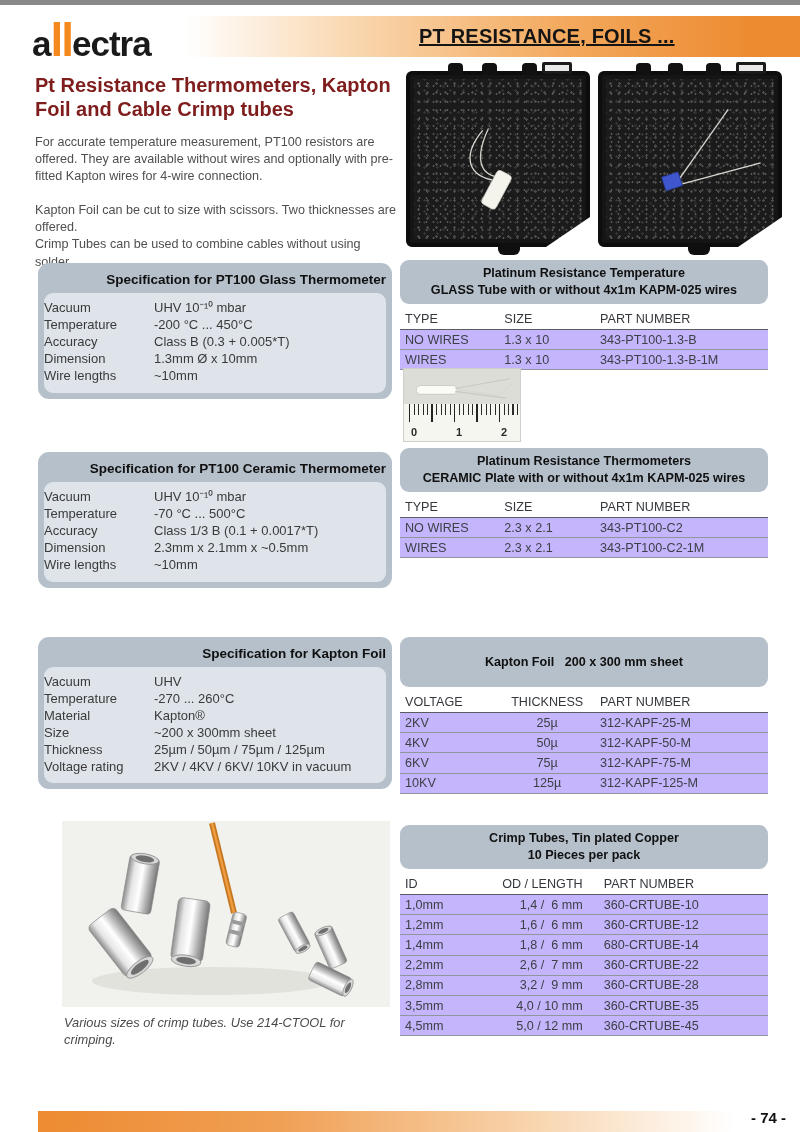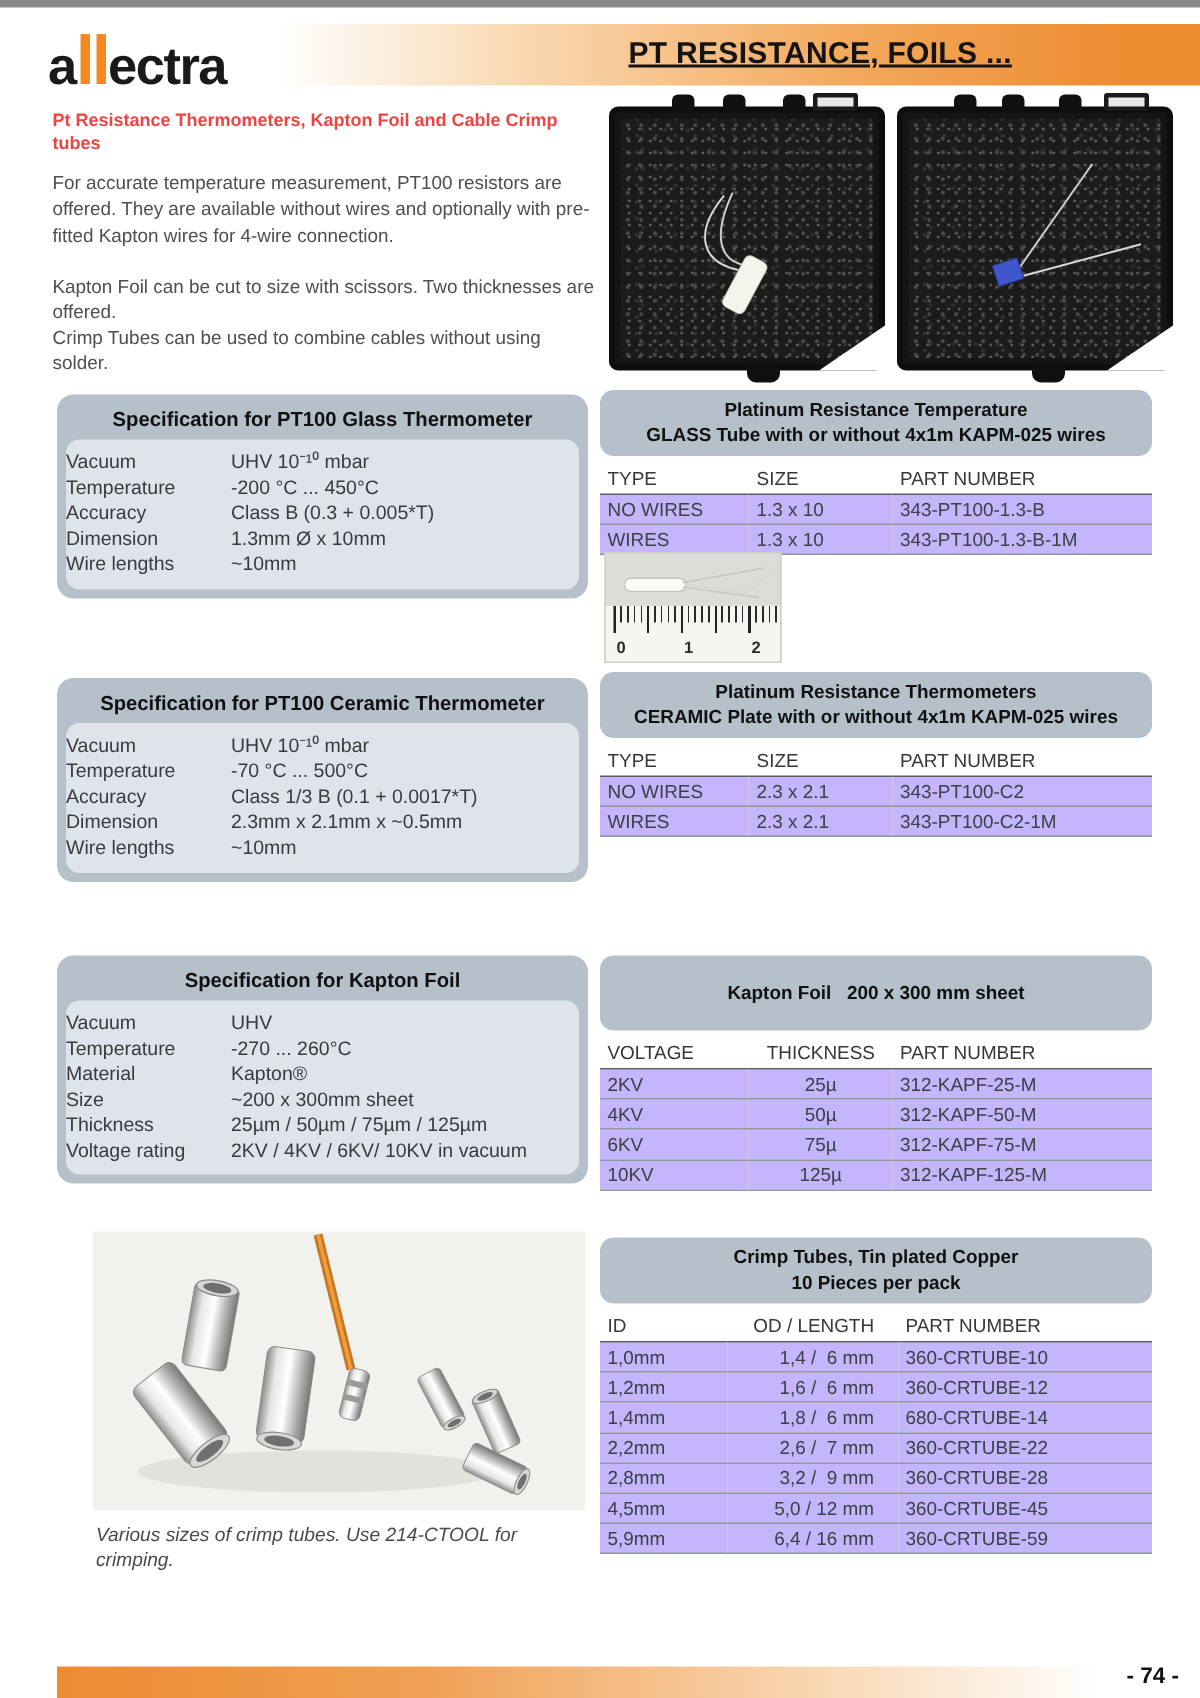--- a/index.html
+++ b/index.html
@@ -10,21 +10,21 @@
   
   .logo { position:absolute; left:32px; top:8px; font-weight:bold; font-size:35px; color:#1a1a1a; letter-spacing:-1px; white-space:nowrap; }
   .logo .ll { color:#f5891d; font-size:46px; letter-spacing:-2px; }
   .banner { position:absolute; left:185px; top:11px; right:0; height:41px;
             background:linear-gradient(90deg,#ffffff 0%,#f9d6ad 28%,#f3a95d 62%,#ed8b31 92%);
             display:flex; align-items:center; }
   .banner-title { font-weight:bold; font-size:20px; color:#141414; padding-left:234px; letter-spacing:0.2px;text-decoration:underline; }
 
   
   .intro { position:absolute; left:35px; top:68px; width:362px; }
-  .intro h1 { font-size:12px; line-height:1.22; color:#ef4444; margin-bottom:12px; }
+  .intro h1 { font-size:20px; line-height:1.22; color:#7f1d1d; margin-bottom:12px; }
   .intro p { font-size:12.6px; line-height:1.36; color:#4f4f4f; }
   .intro p.gap { margin-top:17px; }
 
   
   .photo-box { position:absolute; top:66px; width:184px; height:176px; background:#151515; border:4px solid #0d0d0d; border-radius:6px; }
   .photo-box.left { left:406px; }
   .photo-box.right { left:598px; }
   .foam { position:absolute; inset:4px; background-color:#1b1b1b;
           background-image:
             radial-gradient(circle,#4c4c4c 1px,transparent 1.5px),
@@ -35,21 +35,21 @@
           background-position:0 0,4px 6px,2px 3px,7px 1px; border-radius:2px; }
   .tab { position:absolute; top:-12px; width:15px; height:12px; background:#111; border-radius:4px 4px 0 0; }
   .clasp { position:absolute; top:-13px; width:30px; height:12px; background:#e9e9e9; border:3px solid #1a1a1a; border-radius:2px; }
   .knob { position:absolute; bottom:-12px; width:22px; height:12px; background:#0f0f0f; border-radius:0 0 6px 6px; }
   .corner-cut { position:absolute; right:-4px; bottom:-4px; width:0; height:0;
                 border-style:solid; border-width:0 0 30px 44px; border-color:transparent transparent #ffffff transparent; }
   .overlay-svg { position:absolute; inset:0; width:100%; height:100%; }
 
   
   .spec-box { position:absolute; left:38px; width:354px; background:#b6c0cb; border-radius:11px; padding:5px 6px 6px; }
-  .spec-title { font-weight:bold; font-size:13.5px; color:#101010; text-align:center; padding:4px 0 6px; }
+  .spec-title { font-weight:bold; font-size:13.5px; color:#101010; text-align:right; padding:4px 0 6px; }
   .spec-inner { background:#dee4ea; border-radius:9px; padding:7px 12px 8px 0; }
   .spec-row { display:flex; font-size:13px; color:#3a3a3a; line-height:16.9px; }
   .spec-label { width:110px; flex-shrink:0; }
 
   
   .data-table { position:absolute; left:400px; width:368px; }
   .table-title { background:#b6c0cb; border-radius:9px; min-height:44px; display:flex; flex-direction:column;
                  justify-content:center; align-items:center; font-weight:bold; font-size:12.6px; color:#101010;
                  line-height:1.35; text-align:center; padding:3px 8px; white-space:pre-wrap; }
   .data-table table { width:100%; border-collapse:collapse; margin-top:5px; font-size:12.6px; color:#3d4045; }
@@ -428,29 +428,29 @@
             <td>2,2mm</td>
             <td>2,6 / &nbsp;7 mm</td>
             <td>360-CRTUBE-22</td>
           </tr>
         <tr>
             <td>2,8mm</td>
             <td>3,2 / &nbsp;9 mm</td>
             <td>360-CRTUBE-28</td>
           </tr>
         <tr>
+            <td>3,5mm</td>
+            <td>4,0 / 10 mm</td>
+            <td>360-CRTUBE-35</td>
+          </tr>
+        <tr>
             <td>4,5mm</td>
             <td>5,0 / 12 mm</td>
             <td>360-CRTUBE-45</td>
           </tr>
-        <tr>
-            <td>5,9mm</td>
-            <td>6,4 / 16 mm</td>
-            <td>360-CRTUBE-59</td>
-          </tr>
       </tbody>
     </table>
   </div>
 
   <div class="footer-bar"></div>
   <div class="page-number">- 74 -</div>
 
 </div>
 
 </body></html>

